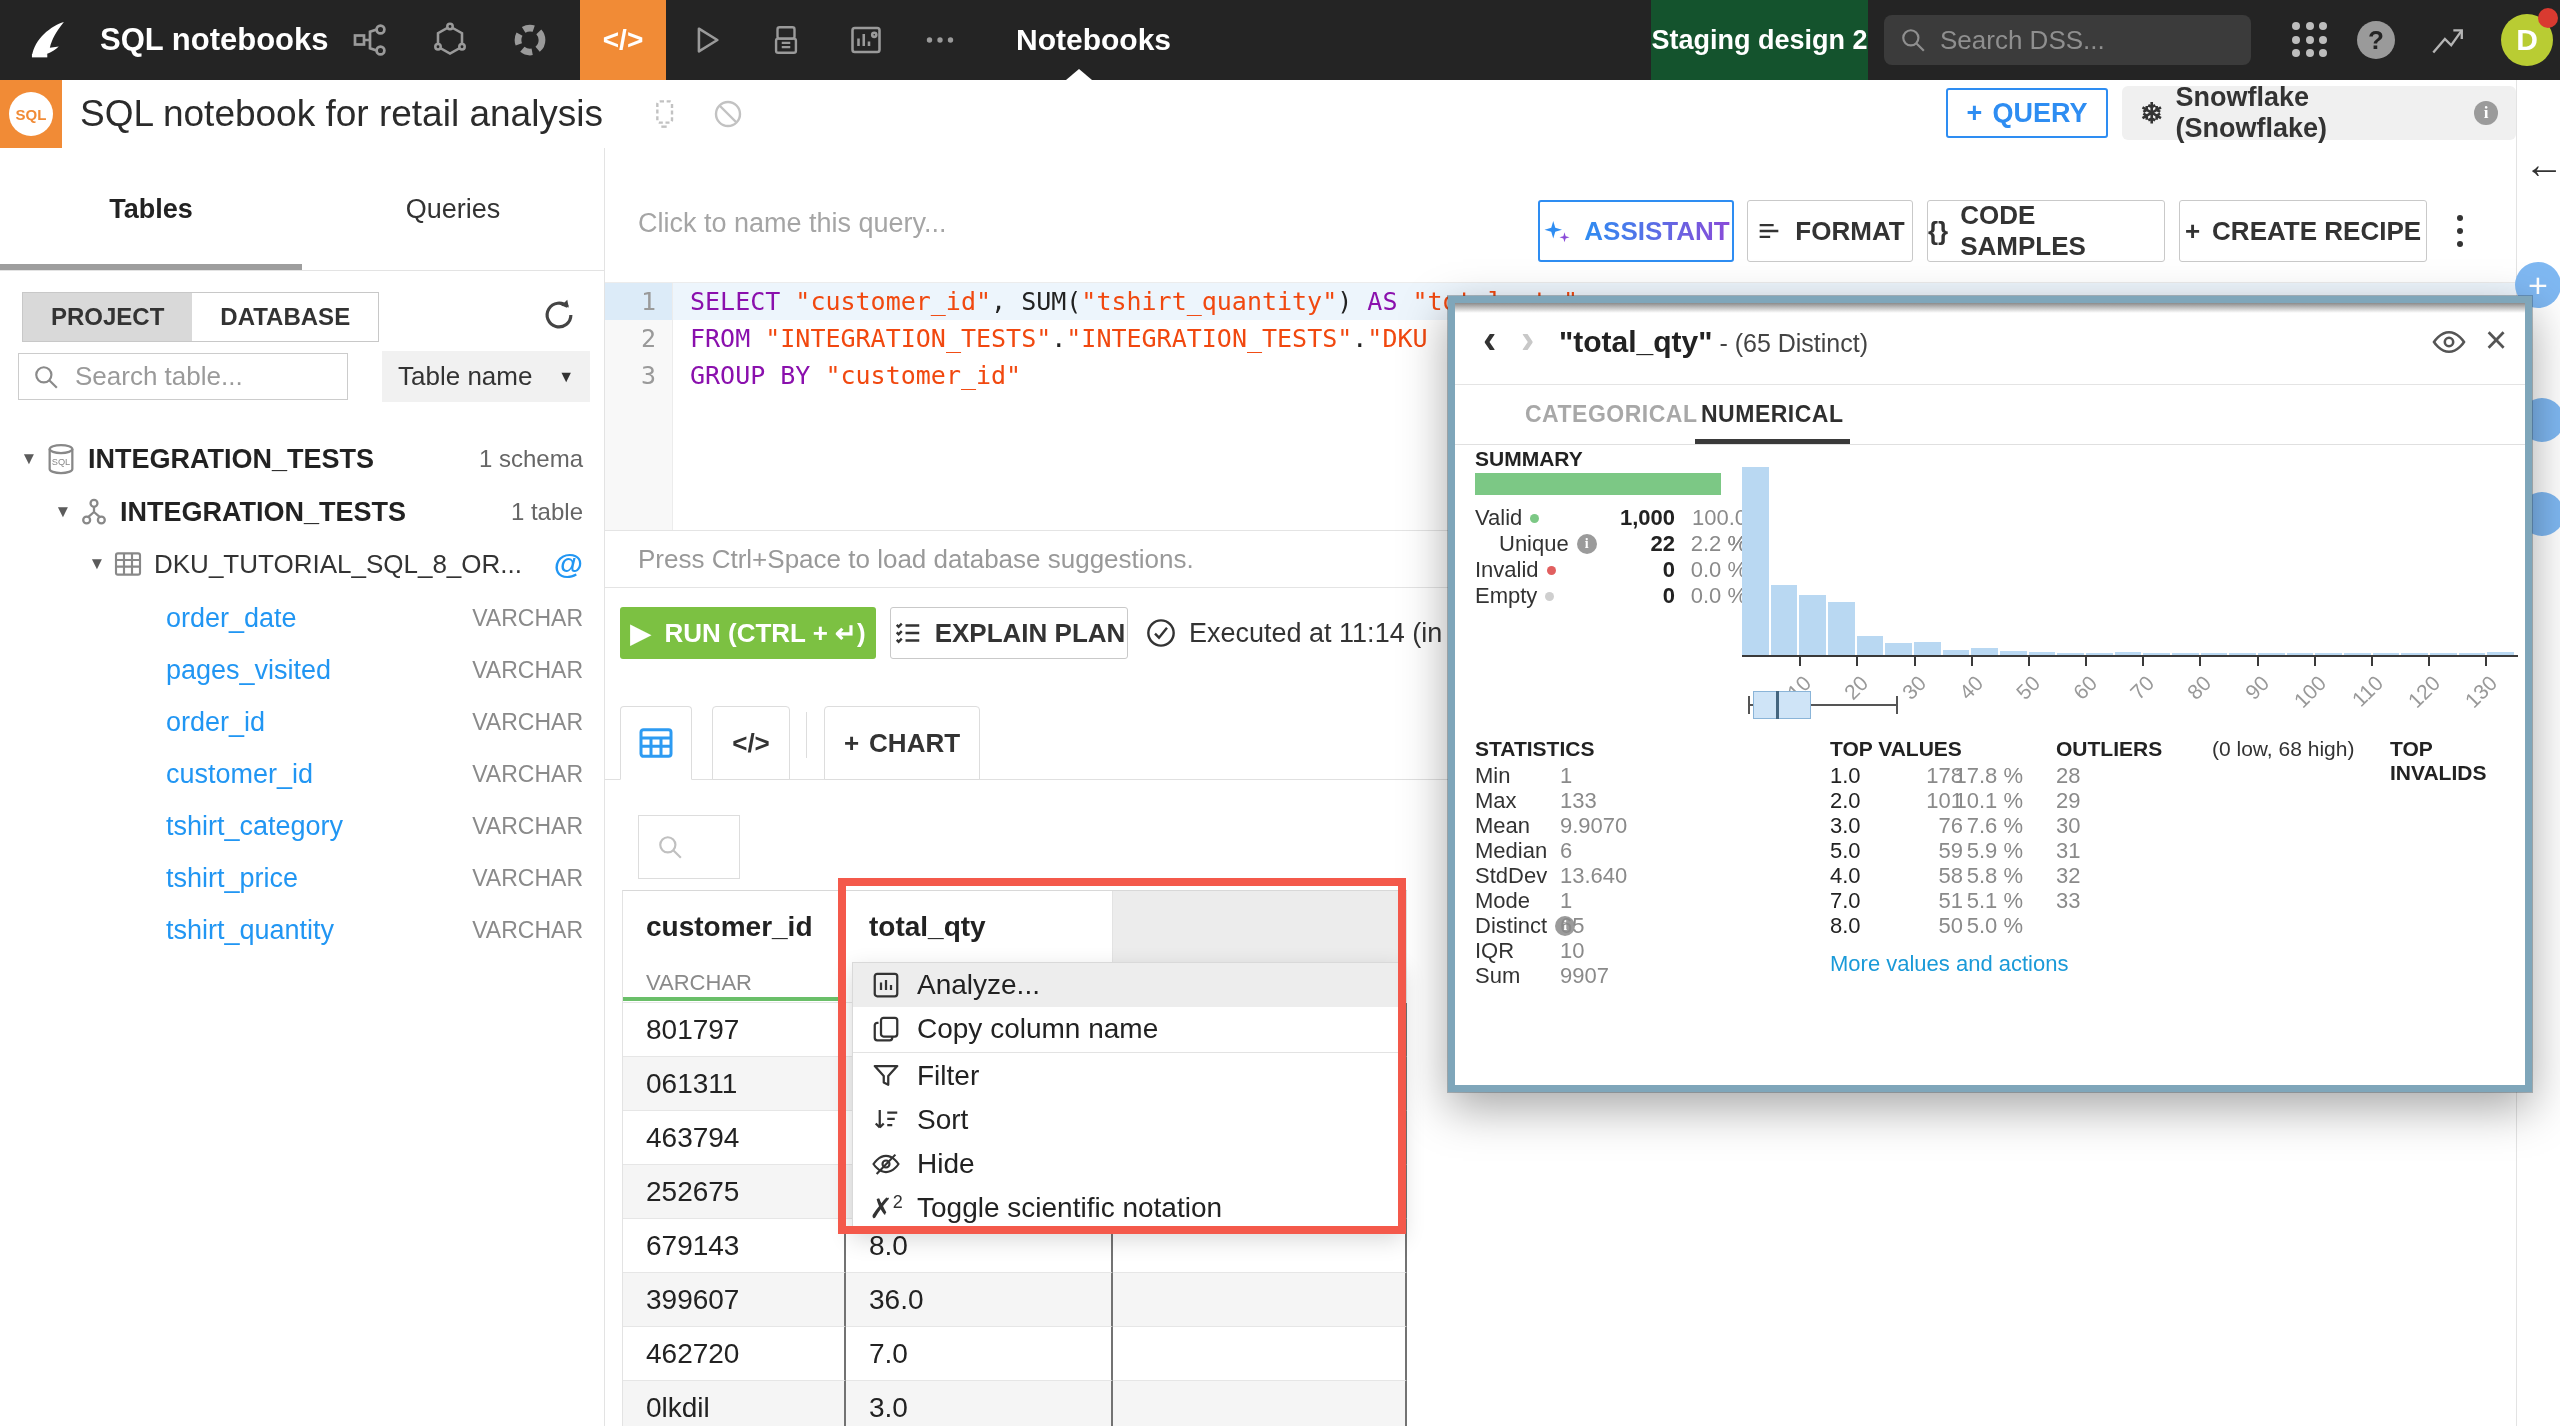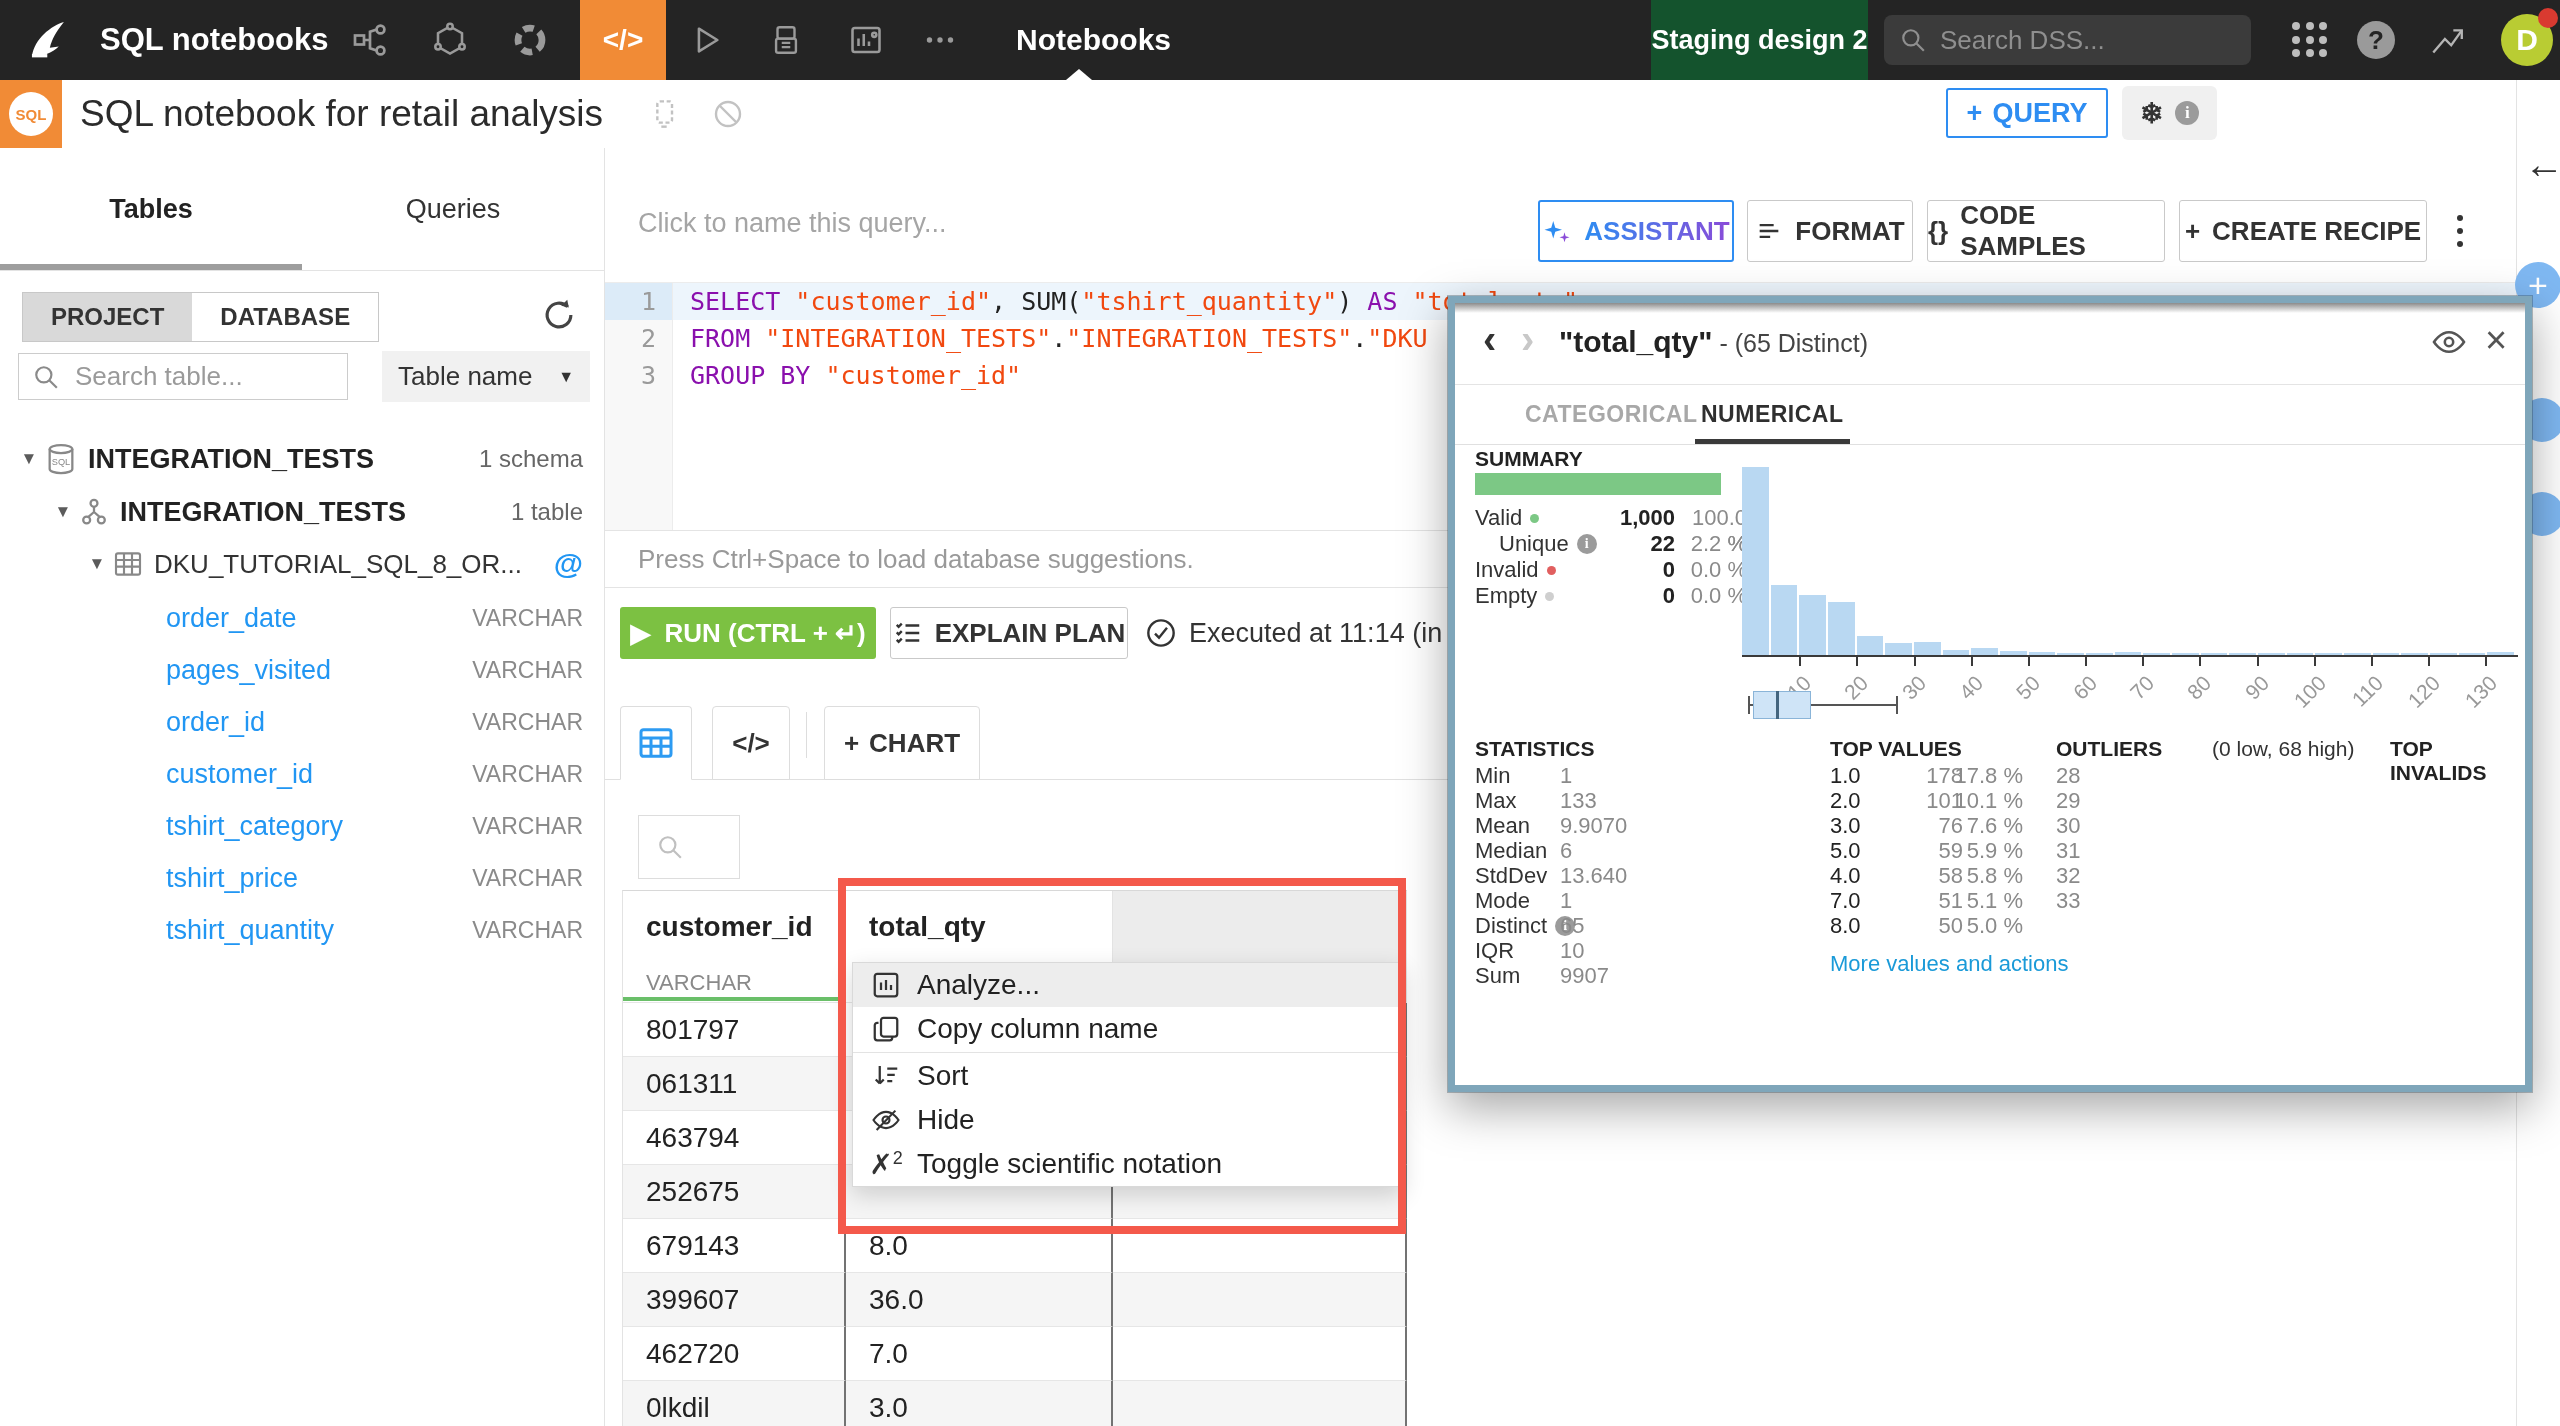--- a/index.html
+++ b/index.html
@@ -329,20 +329,21 @@
           <circle cx="12" cy="12" r="9"></circle>
           <path d="M6 6l12 12"></path>
         </svg>
     </div>
     <div class="query-btn">
       <span>+</span>
       <span>QUERY</span>
     </div>
     <div class="conn-chip">
       <span class="snow">❄</span>
+      <span>Snowflake (Snowflake)</span>
       <span class="info-badge">i</span>
     </div>
   </div>
 
   <div class="right-strip"></div>
   <div class="back-arrow">←</div>
   <div class="fab fab-peek1"></div>
   <div class="fab fab-peek2"></div>
   <div class="fab fab-plus">+</div>
 
@@ -596,20 +597,28 @@
     <div class="ctx-item">
       <span class="ctx-ico">
         <svg width="30" height="30" viewBox="0 0 24 24" fill="none" stroke="#333" stroke-width="1.8">
             <rect x="8" y="3" width="13" height="15" rx="2"></rect>
             <path d="M6 7H5a2 2 0 0 0-2 2v10a2 2 0 0 0 2 2h10a2 2 0 0 0 2-2v-1"></path>
           </svg>
       </span>
       <span>Copy column name</span>
     </div>
     <div class="ctx-sep"></div>
+    <div class="ctx-item">
+      <span class="ctx-ico">
+        <svg width="30" height="30" viewBox="0 0 24 24" fill="none" stroke="#333" stroke-width="1.8" stroke-linejoin="round">
+            <path d="M3 4h18l-7.2 8v7l-3.6-1.8V12z"></path>
+          </svg>
+      </span>
+      <span>Filter</span>
+    </div>
     <div class="ctx-item">
       <span class="ctx-ico">
         <svg width="30" height="30" viewBox="0 0 24 24" fill="none" stroke="#333" stroke-width="1.8">
             <path d="M7 4v14 M7 18l-3.2-3.2 M7 18l3.2-3.2 M13 6h8 M13 11h6 M13 16h4"></path>
           </svg>
       </span>
       <span>Sort</span>
     </div>
     <div class="ctx-item">
       <span class="ctx-ico">

